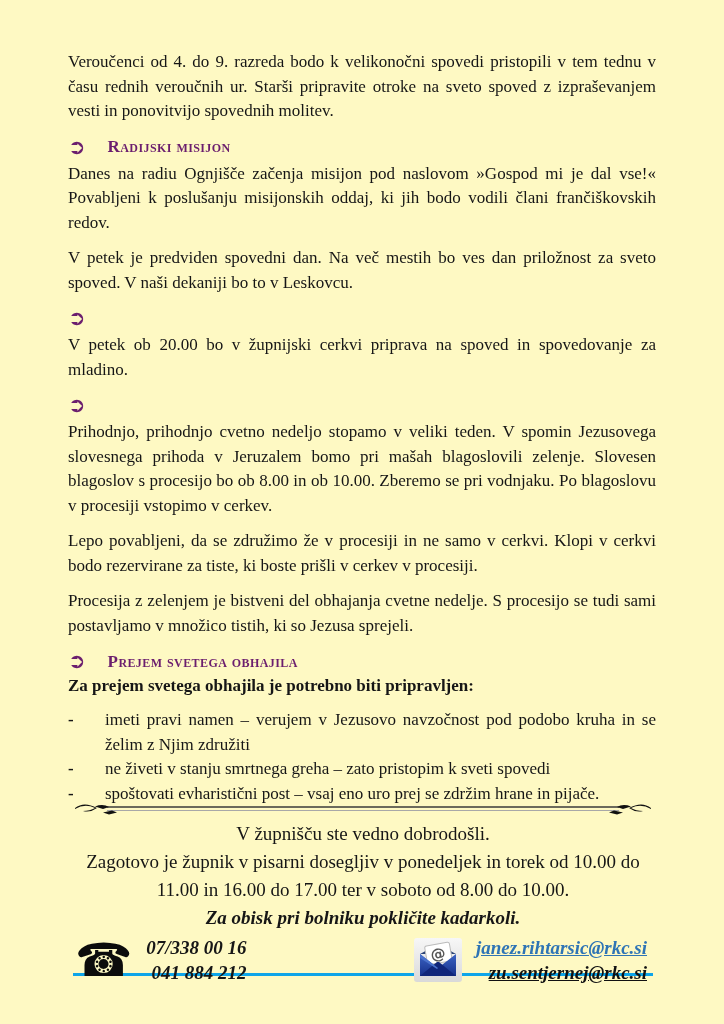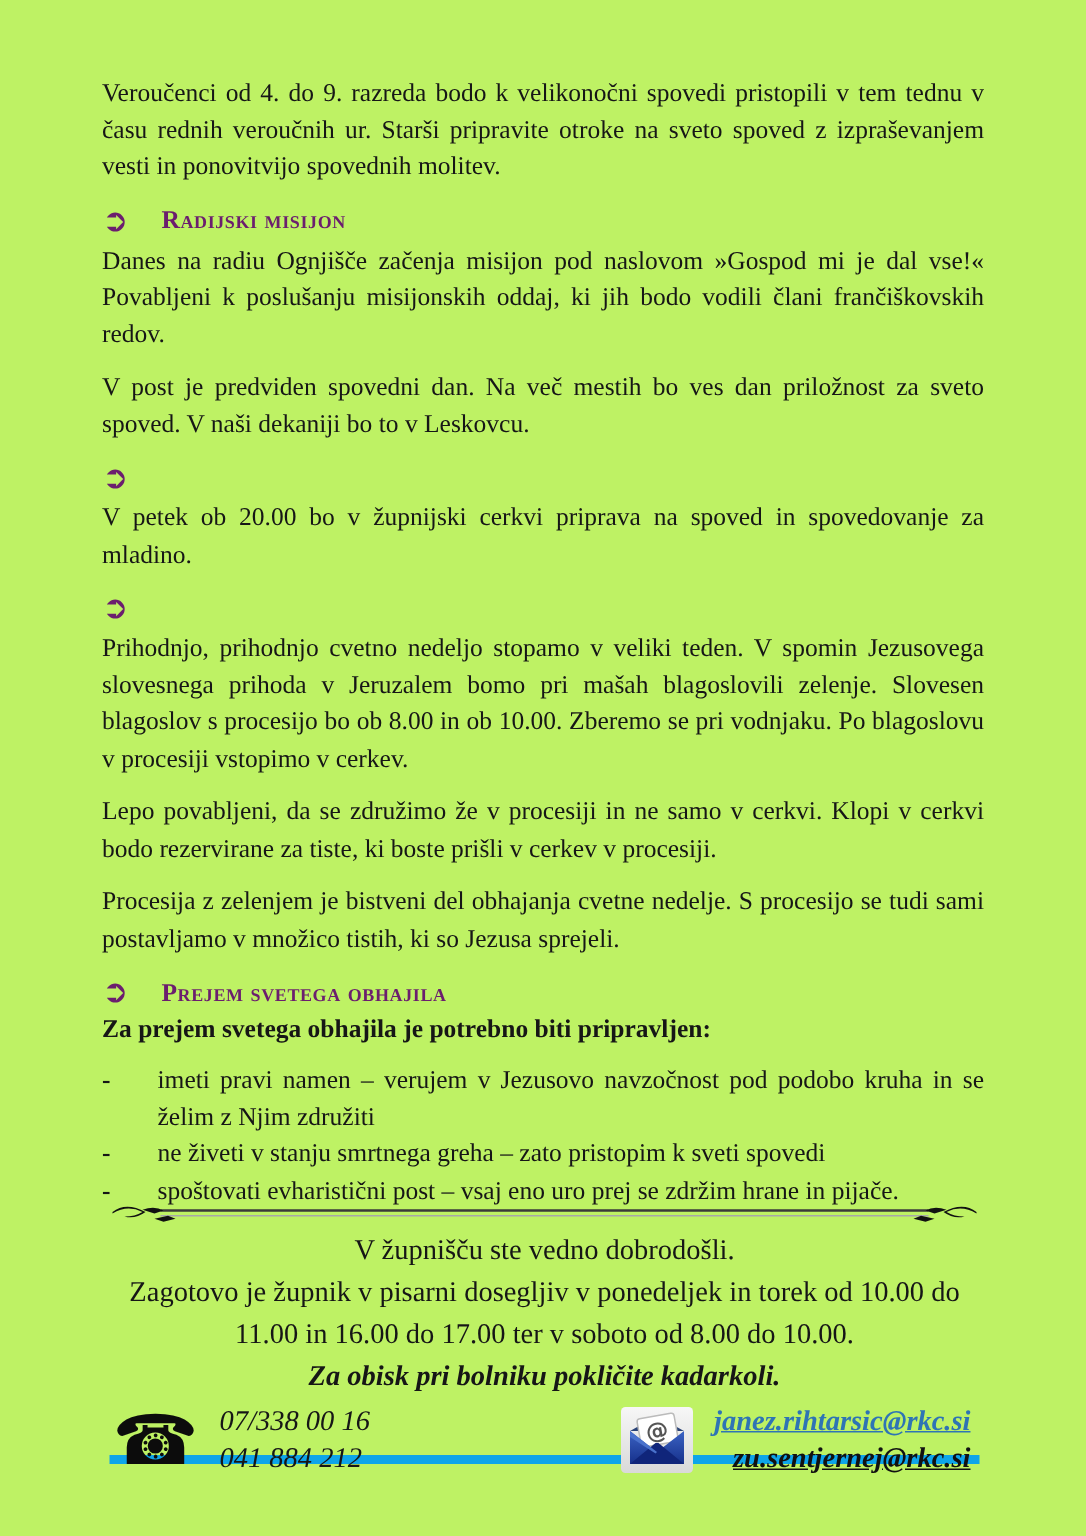--- a/index.html
+++ b/index.html
@@ -1,19 +1,19 @@
 <!DOCTYPE html>
 <html><head>
 <meta charset="utf-8">
 <style>
   html,body{margin:0;padding:0;background:#ffffff;}
   .page{
     position:relative;
     width:724px;height:1024px;
-    background:#bef264;
+    background:#fef9c3;
     font-family:"Liberation Serif", serif;
     color:#161616;
     overflow:hidden;
     box-sizing:border-box;
     padding:50px 68px 0 68px;
   }
   .body-text{
     font-size:17px;
     line-height:24.5px;
     text-align:justify;
@@ -56,21 +56,21 @@
     font-weight:700;
   }
   .bullet-text{flex:1;}
   
   .footer-box{
     position:absolute;
     left:73px;
     top:800px;
     width:580px;
     height:176px;
-    border-bottom:6px solid #0ea5e9;
+    border-bottom:3px solid #0ea5e9;
     box-sizing:border-box;
     text-align:center;
   }
   .flourish-rule{display:block;width:580px;height:16px;}
   .footer-line{
     font-size:19px;
     line-height:28px;
     margin:0;
   }
   .footer-line.first{margin-top:4px;}
@@ -93,23 +93,23 @@
     align-items:center;
     gap:14px;
   }
   .phone-glyph{
     font-family:"DejaVu Sans", sans-serif;
     font-size:46px;
     line-height:1;
     color:#0c0c0c;
   }
   .phone-numbers{
-    text-align:left;
-    font-size:19px;
-    font-weight:400;
+    text-align:right;
+    font-size:19px;
+    font-weight:700;
     font-style:italic;
     line-height:25px;
   }
   .emails{
     text-align:right;
     font-size:19px;
     font-weight:700;
     font-style:italic;
     line-height:25px;
   }
@@ -126,21 +126,21 @@
 
 <div class="page">
 
   <p class="body-text">Veroučenci od 4. do 9. razreda bodo k velikonočni spovedi pristopili v tem tednu v času rednih veroučnih ur. Starši pripravite otroke na sveto spoved z izpraševanjem vesti in ponovitvijo spovednih molitev.</p>
 
   <div class="section-header">
     <span class="sec-icon">➲</span>
     <h2 class="sec-title">Radijski misijon</h2>
   </div>
   <p class="body-text">Danes na radiu Ognjišče začenja misijon pod naslovom »Gospod mi je dal vse!« Povabljeni k poslušanju misijonskih oddaj, ki jih bodo vodili člani frančiškovskih redov.</p>
-  <p class="body-text">V post je predviden spovedni dan. Na več mestih bo ves dan priložnost za sveto spoved. V naši dekaniji bo to v Leskovcu.</p>
+  <p class="body-text">V petek je predviden spovedni dan. Na več mestih bo ves dan priložnost za sveto spoved. V naši dekaniji bo to v Leskovcu.</p>
 
   <div class="section-header">
     <span class="sec-icon">➲</span>
   </div>
   <p class="body-text">V petek ob 20.00 bo v župnijski cerkvi priprava na spoved in spovedovanje za mladino.</p>
 
   <div class="section-header">
     <span class="sec-icon">➲</span>
   </div>
   <p class="body-text">Prihodnjo, prihodnjo cvetno nedeljo stopamo v veliki teden. V spomin Jezusovega slovesnega prihoda v Jeruzalem bomo pri mašah blagoslovili zelenje. Slovesen blagoslov s procesijo bo ob 8.00 in ob 10.00. Zberemo se pri vodnjaku. Po blagoslovu v procesiji vstopimo v cerkev.</p>

